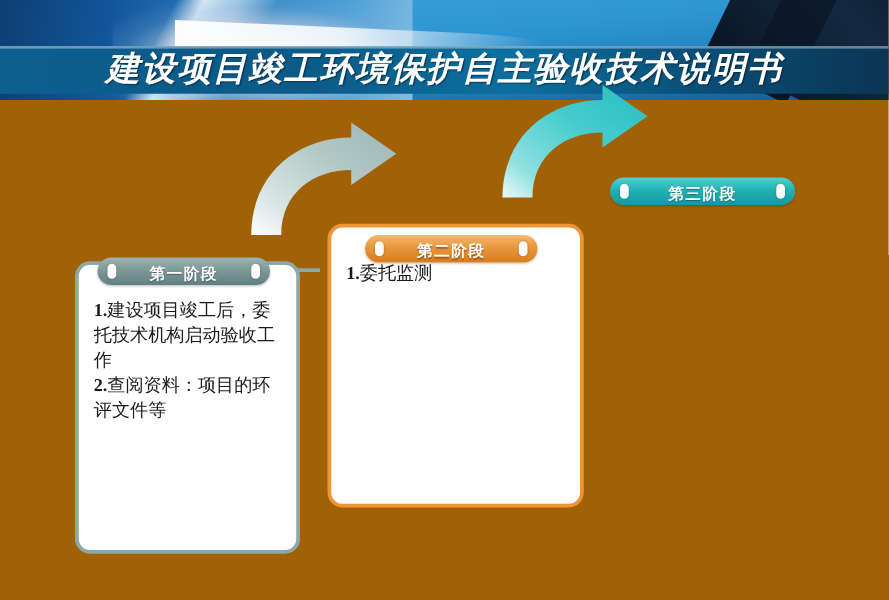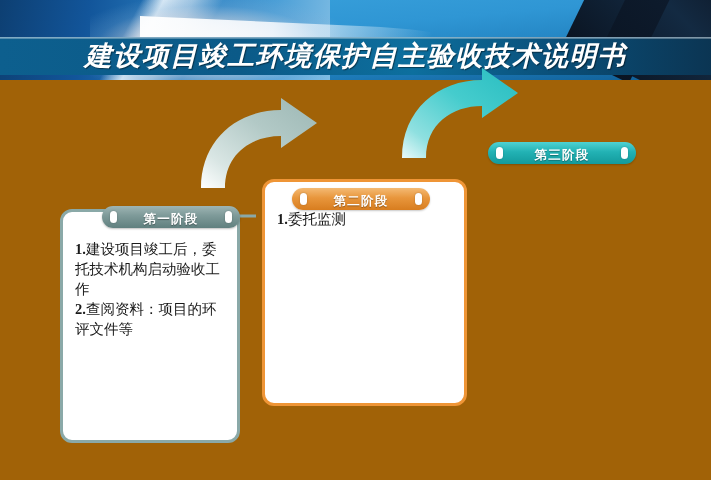--- a/index.html
+++ b/index.html
@@ -137,21 +137,21 @@
     width: 7px; height: 12px;
     border-radius: 4px;
     background: #ffffff;
     box-shadow: 0 0 2px rgba(0,0,0,0.25);
   }
   .capsule .pill.l { left: 8px; }
   .capsule .pill.r { right: 8px; }
 
   
   #box1 { left: 60px; top: 209px; width: 180px; height: 234px; border: 3px solid #8aa9a8; }
-  #cap1 { left: 102px; top: 206px; width: 138px;
+  #cap1 { left: 78px; top: 206px; width: 138px;
           background: linear-gradient(180deg, #9eb5b4 0%, #7f9b9a 42%, #60807f 100%);
           box-shadow: 0 1px 2px rgba(0,0,0,0.25); }
   #box1 .body { top: 27px; }
 
   
   #box2 { left: 262px; top: 179px; width: 205px; height: 227px; border: 3px solid #ef9536; }
   #cap2 { left: 292px; top: 176px; width: 138px;
           background: linear-gradient(180deg, #f4ba73 0%, #e8963c 45%, #d87d1f 100%);
           box-shadow: 0 1px 2px rgba(0,0,0,0.22); margin-top: 12px; }
   #box2 .body { top: 27px; }

